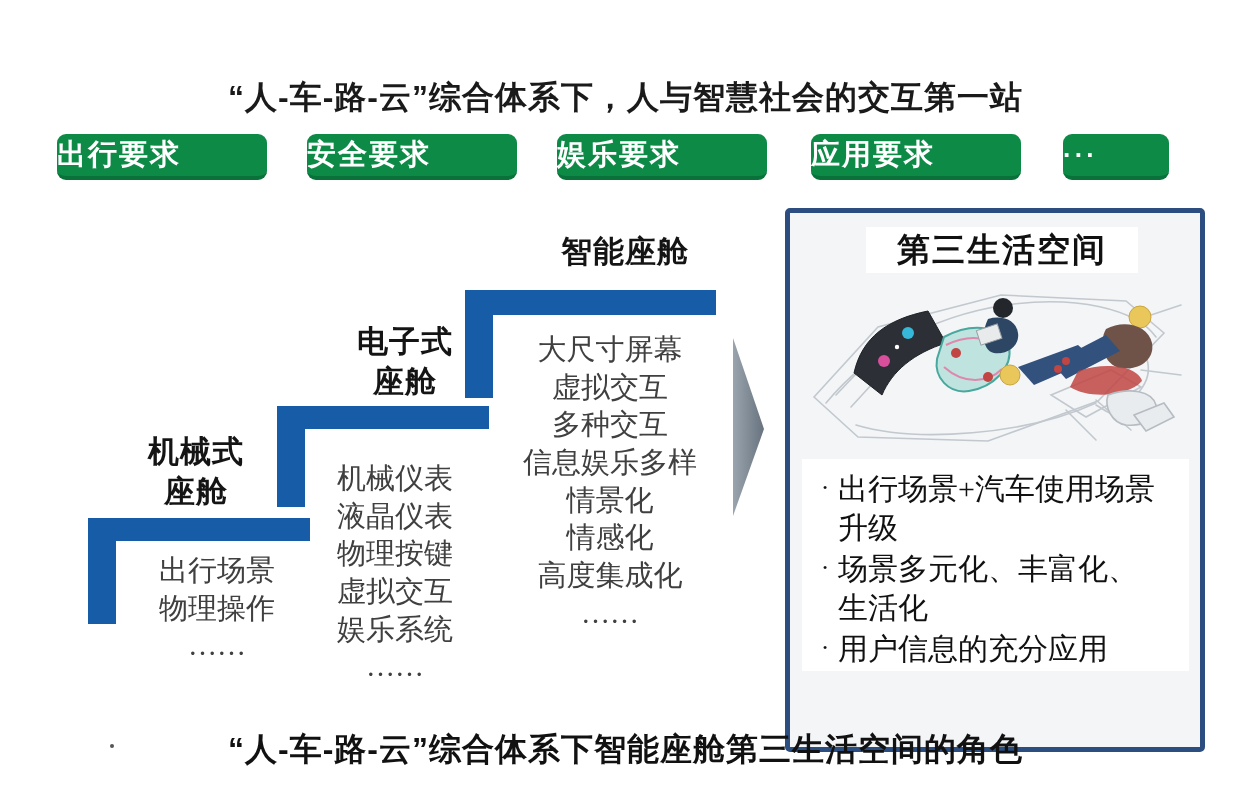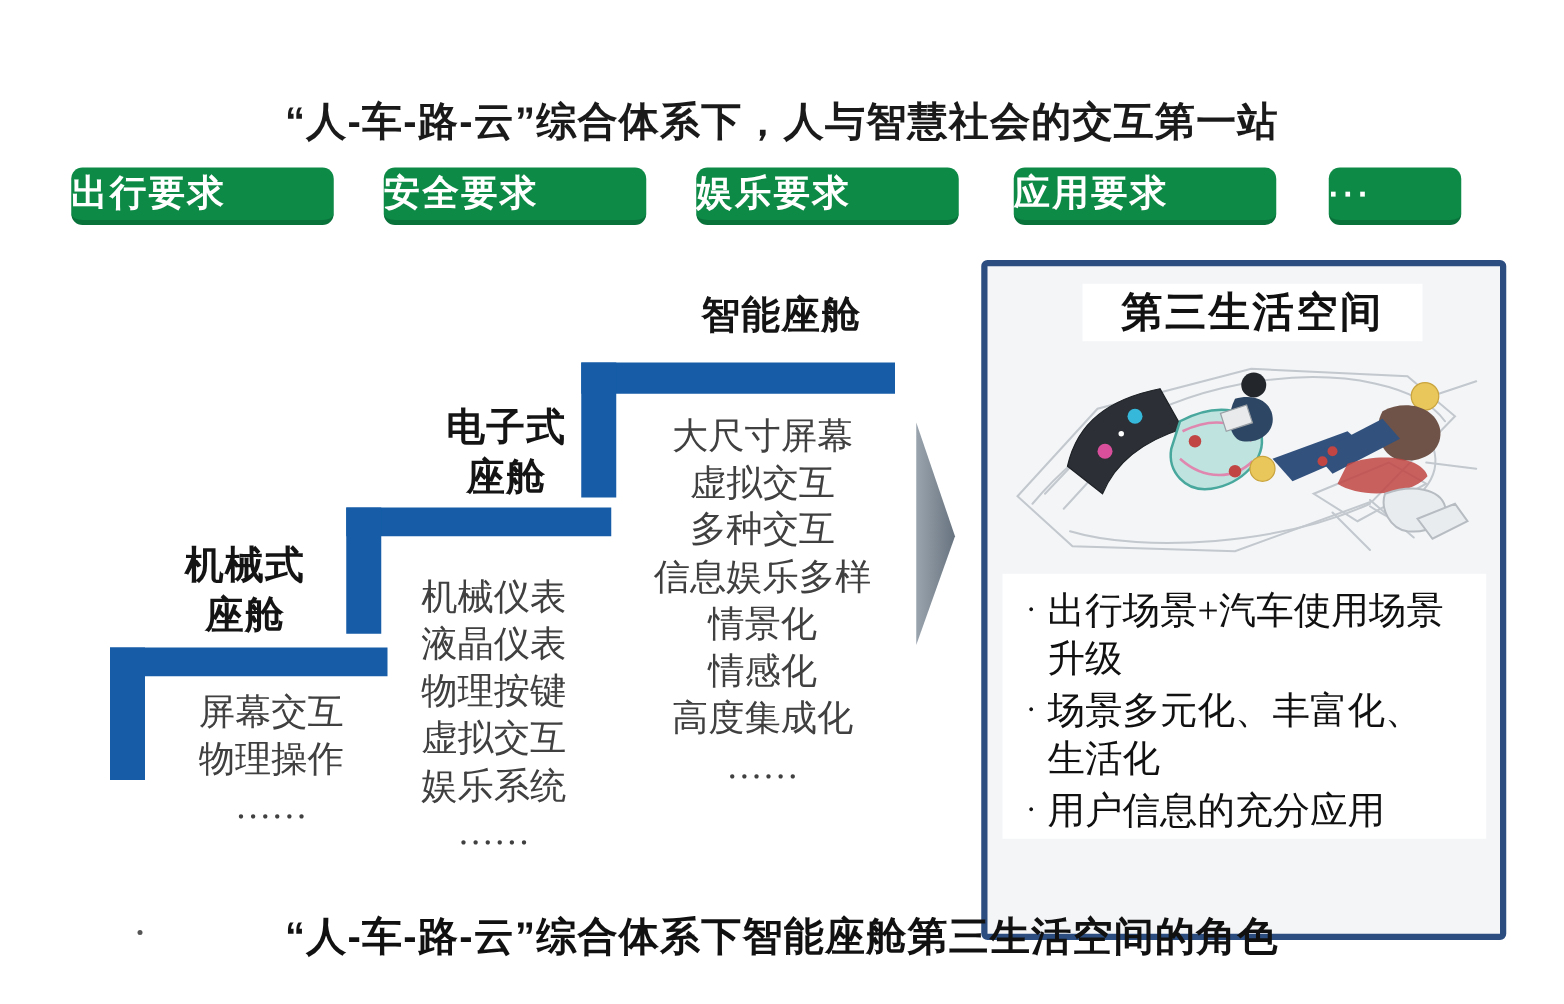--- a/index.html
+++ b/index.html
@@ -91,21 +91,21 @@
     <span>···</span>
   </div>
 
   <div class="bar" style="left:88px;top:518px;width:222px;height:23px;"></div>
   <div class="bar" style="left:88px;top:518px;width:28px;height:106px;"></div>
   <div class="stair-label" style="left:116px;top:432px;width:160px;">
     <div>机械式</div>
     <div>座舱</div>
   </div>
   <div class="stair-list" style="left:112px;top:552px;width:210px;">
-    <div>屏幕交互</div>
+    <div>出行场景</div>
     <div>物理操作</div>
     <div>……</div>
   </div>
 
   <div class="bar" style="left:277px;top:406px;width:212px;height:23px;"></div>
   <div class="bar" style="left:277px;top:406px;width:28px;height:101px;"></div>
   <div class="stair-label" style="left:325px;top:322px;width:160px;">
     <div>电子式</div>
     <div>座舱</div>
   </div>

